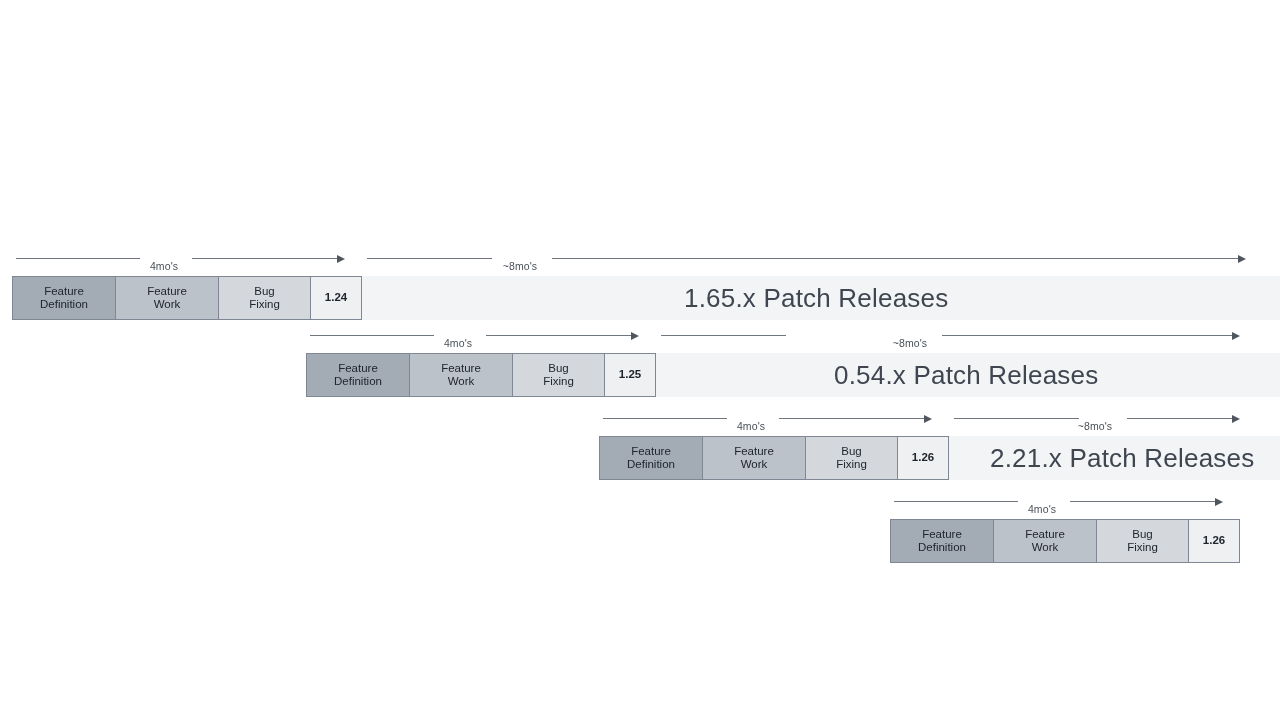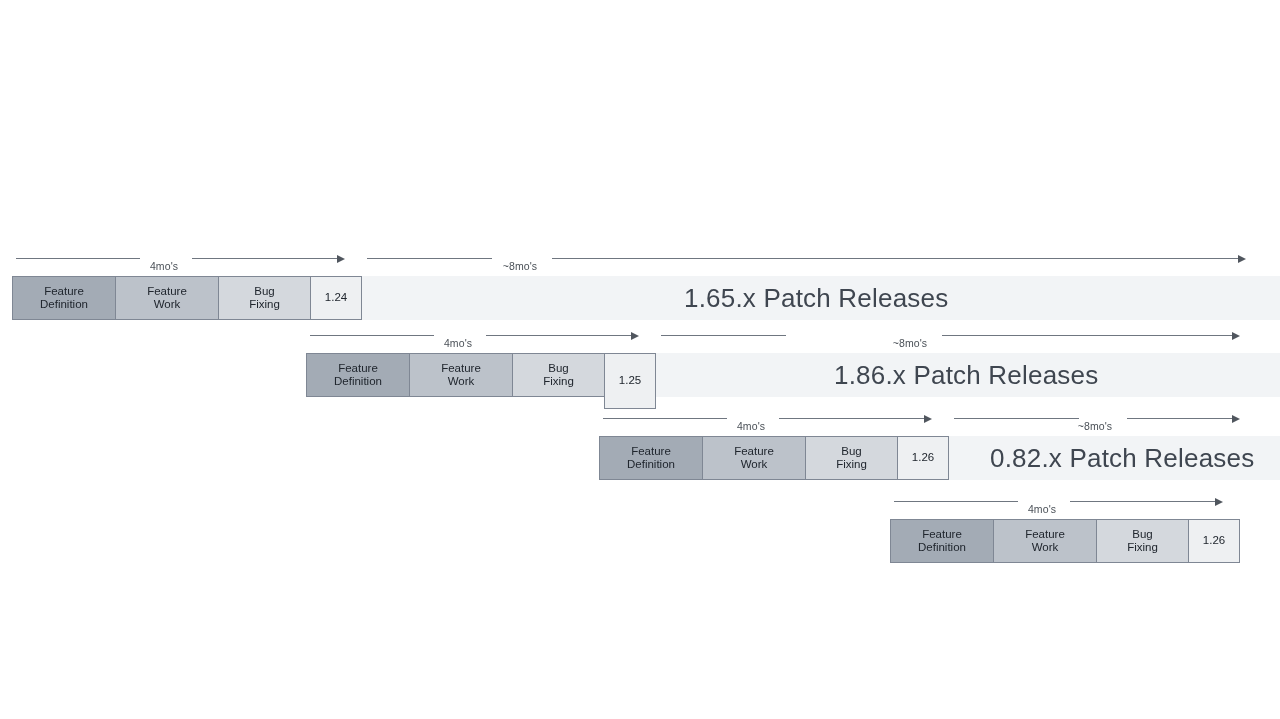--- a/index.html
+++ b/index.html
@@ -42,21 +42,21 @@
     color:#20262e;
     font-size:11.5px;
     line-height:13.5px;
     text-align:center;
     white-space:nowrap;
   }
   .phase + .phase{margin-left:-1px;}
   .ph-def{background:#a3abb5;}
   .ph-work{background:#bcc2ca;}
   .ph-bug{background:#d4d8dd;}
-  .ph-ver{background:#eef0f2;font-size:11.5px;}
+  .ph-ver{background:#eef0f2;font-size:11.5px;font-weight:bold;}
 
   
   .ruler{position:absolute;height:14px;}
   .seg{position:absolute;top:6px;height:1px;background:#6f7680;}
   .ruler-label{
     position:absolute;
     top:8px;
     font-size:10.5px;
     color:#4a5057;
     white-space:nowrap;
@@ -120,56 +120,56 @@
       <div class="seg" style="left:180px;width:147px;"></div>
       <div class="head" style="left:325px;"></div>
 
       <div class="seg" style="left:355px;width:125px;"></div>
       <div class="ruler-label" style="left:604px;">~8mo's</div>
       <div class="seg" style="left:636px;width:294px;"></div>
       <div class="head" style="left:926px;"></div>
     </div>
 
     <div class="patch-band" style="left:294px;top:353px;width:949px;height:44px;padding-left:528px;">
-      <span class="patch-label">1.86.x Patch Releases</span>
+      <span class="patch-label">0.54.x Patch Releases</span>
     </div>
 
     <div class="phases" style="left:294px;top:353px;">
       <div class="phase ph-def" style="width:104px;height:44px;">
         <span>Feature</span>
         <span>Definition</span>
       </div>
       <div class="phase ph-work" style="width:104px;height:44px;">
         <span>Feature</span>
         <span>Work</span>
       </div>
       <div class="phase ph-bug" style="width:93px;height:44px;">
         <span>Bug</span>
         <span>Fixing</span>
       </div>
-      <div class="phase ph-ver" style="width:52px;height:56px;">1.25</div>
+      <div class="phase ph-ver" style="width:52px;height:44px;">1.25</div>
     </div>
   </div>
 
   <div class="release-row">
 
     <div class="ruler" style="left:587px;top:412px;width:653px;">
       <div class="seg" style="left:4px;width:124px;"></div>
       <div class="ruler-label" style="left:152px;">4mo's</div>
       <div class="seg" style="left:180px;width:147px;"></div>
       <div class="head" style="left:325px;"></div>
 
       <div class="seg" style="left:355px;width:125px;"></div>
       <div class="ruler-label" style="left:496px;">~8mo's</div>
       <div class="seg" style="left:528px;width:108px;"></div>
       <div class="head" style="left:633px;"></div>
     </div>
 
     <div class="patch-band" style="left:587px;top:436px;width:656px;height:44px;padding-left:391px;">
-      <span class="patch-label">0.82.x Patch Releases</span>
+      <span class="patch-label">2.21.x Patch Releases</span>
     </div>
 
     <div class="phases" style="left:587px;top:436px;">
       <div class="phase ph-def" style="width:104px;height:44px;">
         <span>Feature</span>
         <span>Definition</span>
       </div>
       <div class="phase ph-work" style="width:104px;height:44px;">
         <span>Feature</span>
         <span>Work</span>

